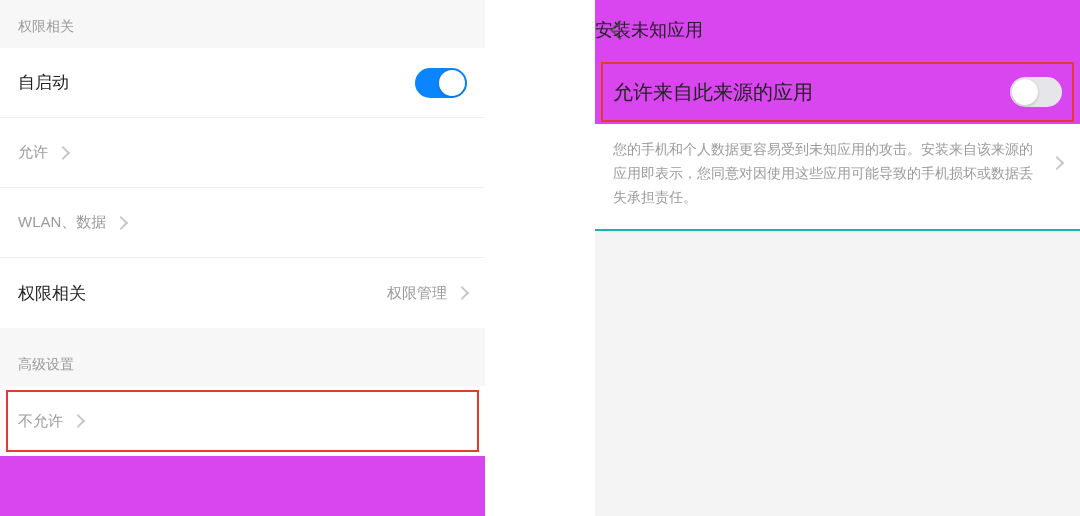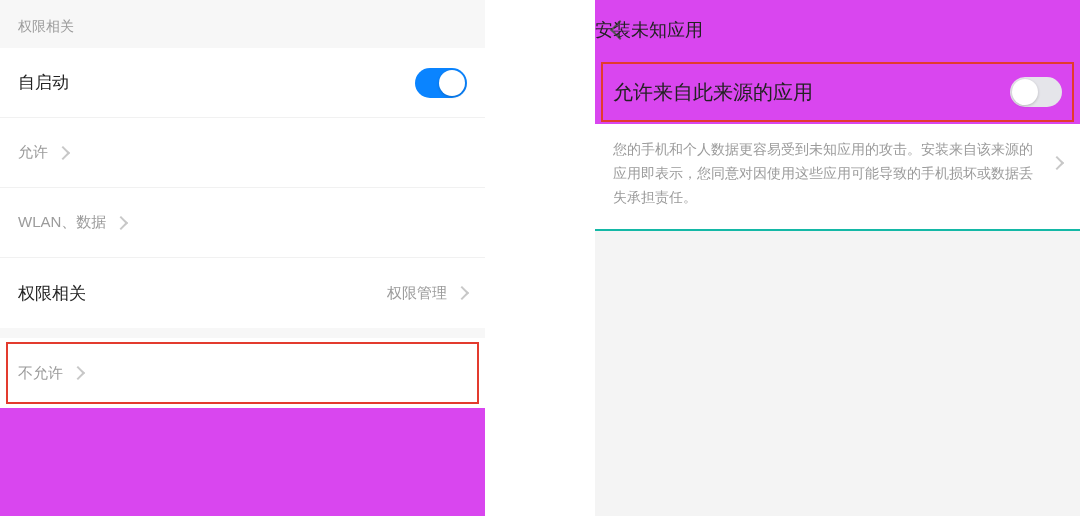--- a/index.html
+++ b/index.html
@@ -159,20 +159,21 @@
 
     <div class="row">
       <span class="row-label">权限相关</span>
       <span class="row-value">权限管理</span>
       <span class="chevron"></span>
     </div>
   </div>
 
   <div class="group-spacer"></div>
 
+  <div class="section-header">高级设置</div>
 
   <div class="group" style="position:relative;">
     <div class="row" style="border-bottom:none;">
       <span class="row-value">不允许</span>
       <span class="chevron"></span>
     </div>
     <div class="highlight-red" style="left:6px; right:6px; top:4px; bottom:4px;"></div>
   </div>
 </div>
 

